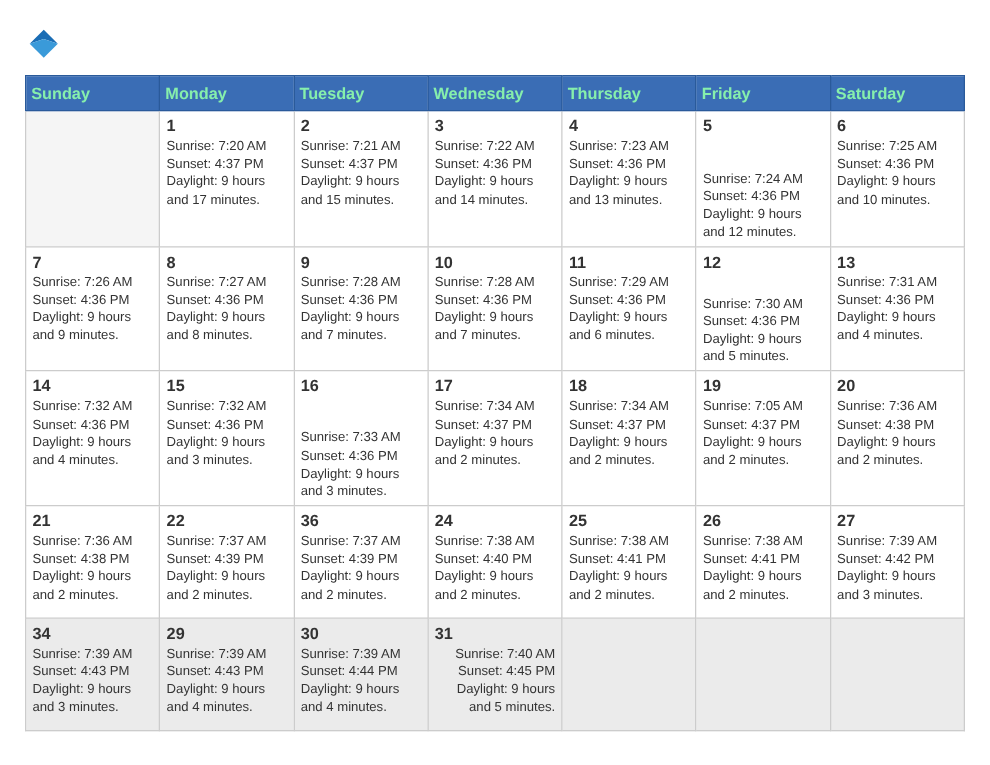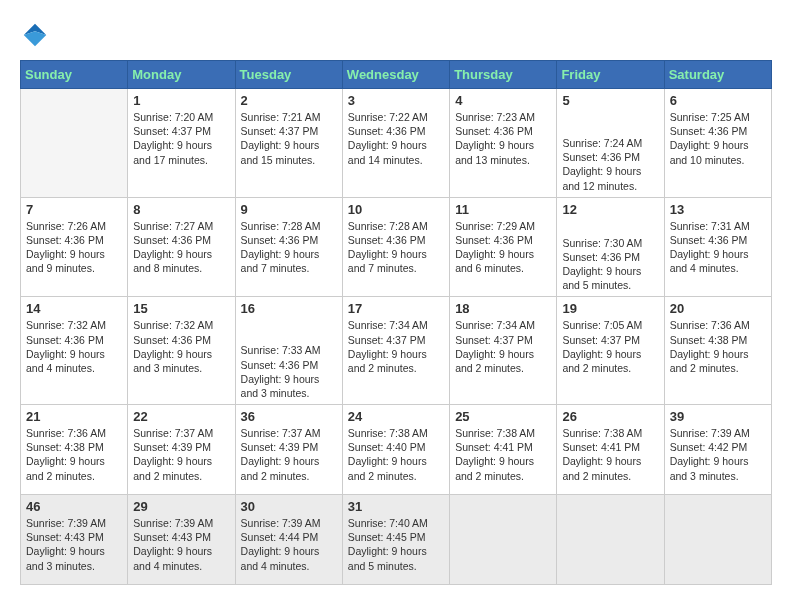--- a/index.html
+++ b/index.html
@@ -307,30 +307,30 @@
 and 2 minutes.</div>
         </td>
         <td>
           <span class="day-number">26</span>
           <div class="day-info" style="white-space: pre-line;">Sunrise: 7:38 AM
 Sunset: 4:41 PM
 Daylight: 9 hours
 and 2 minutes.</div>
         </td>
         <td>
-          <span class="day-number">39</span>
+          <span class="day-number">27</span>
           <div class="day-info" style="white-space: pre-line;">Sunrise: 7:39 AM
 Sunset: 4:42 PM
 Daylight: 9 hours
 and 3 minutes.</div>
         </td>
       </tr>
       <tr class="last-row">
         <td>
-          <span class="day-number">46</span>
+          <span class="day-number">34</span>
           <div class="day-info" style="white-space: pre-line;">Sunrise: 7:39 AM
 Sunset: 4:43 PM
 Daylight: 9 hours
 and 3 minutes.</div>
         </td>
         <td>
           <span class="day-number">29</span>
           <div class="day-info" style="white-space: pre-line;">Sunrise: 7:39 AM
 Sunset: 4:43 PM
 Daylight: 9 hours
@@ -338,21 +338,21 @@
         </td>
         <td>
           <span class="day-number">30</span>
           <div class="day-info" style="white-space: pre-line;">Sunrise: 7:39 AM
 Sunset: 4:44 PM
 Daylight: 9 hours
 and 4 minutes.</div>
         </td>
         <td>
           <span class="day-number">31</span>
-          <div class="day-info" style="white-space: pre-line;">Sunrise: 7:40 AM
+          <div class="day-info" style="white-space: pre-line; text-align: right;">Sunrise: 7:40 AM
 Sunset: 4:45 PM
 Daylight: 9 hours
 and 5 minutes.</div>
         </td>
         <td class="empty"></td>
         <td class="empty"></td>
         <td class="empty"></td>
       </tr>
     </tbody>
 </table>

